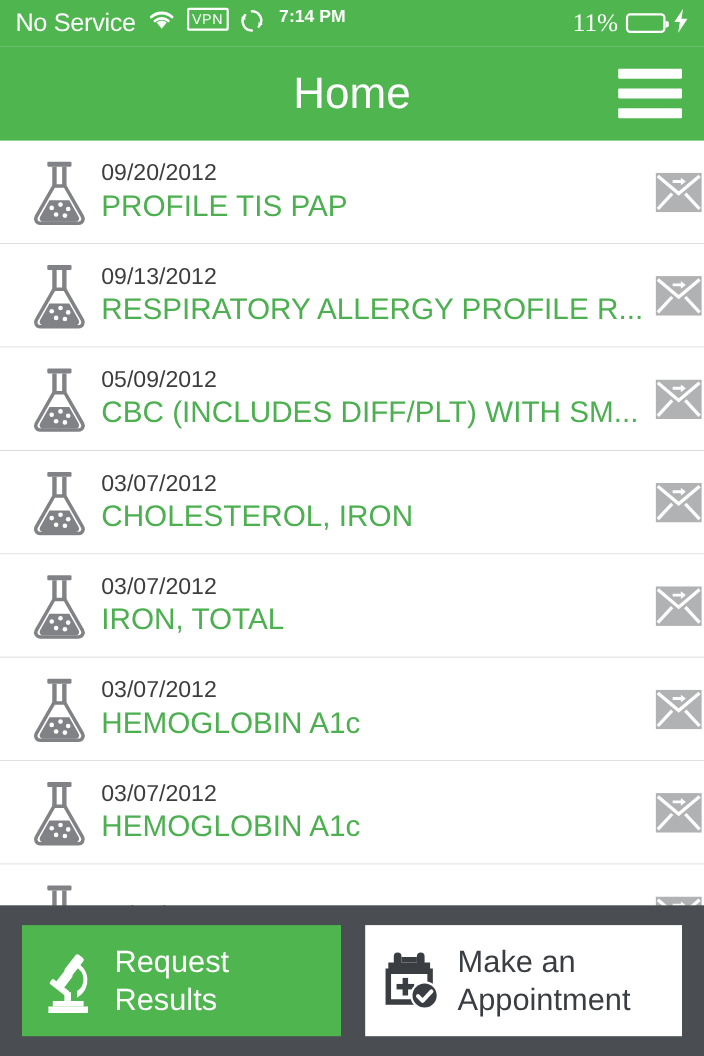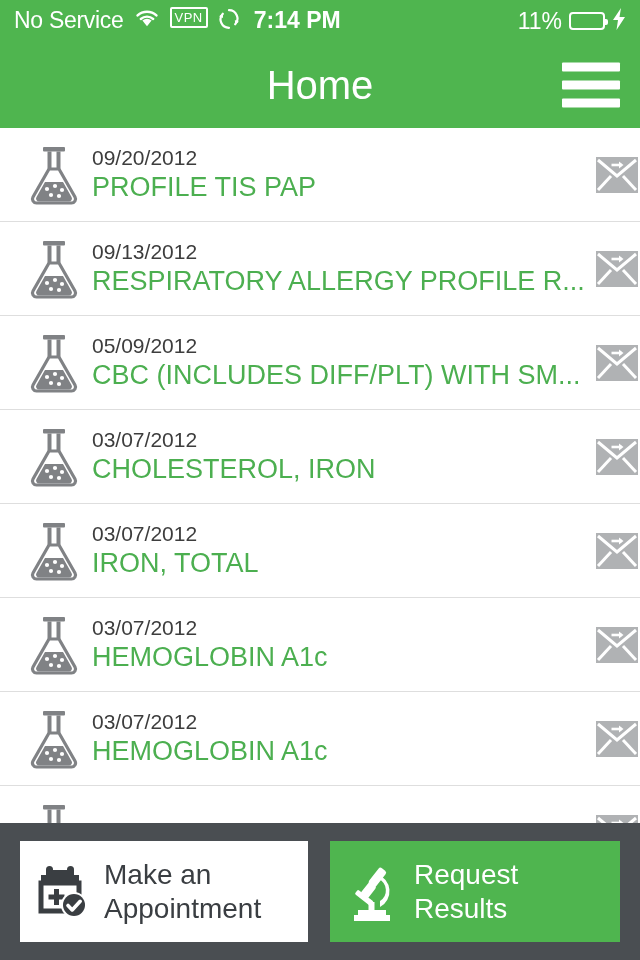--- a/index.html
+++ b/index.html
@@ -14,23 +14,23 @@
   
   #status-bar {
     height:42px; width:100%;
     background:#4FB54F;
     display:flex; align-items:center;
     padding:0 14px;
     color:#ffffff;
   }
   .sb-left { display:flex; align-items:flex-start; gap:10px; flex:1; }
   .sb-carrier { font-size:23px; letter-spacing:-0.3px; }
-  .sb-time { font-size:23px; font-weight:bold; margin-left:4px; }
+  .sb-time { font-size:16px; font-weight:bold; margin-left:4px; }
   .sb-right { display:flex; align-items:center; gap:7px; }
-  .sb-batt-pct { font-size:23px; }
+  .sb-batt-pct { font-size:23px;font-family:Liberation Serif, serif; }
   .vpn-box {
     border:2px solid #ffffff; border-radius:2px;
     font-size:13px; font-weight:normal; line-height:1;
     padding:2px 3px; letter-spacing:0.5px;
   }
   .batt-shell {
     width:36px; height:18px; border:2px solid #fff;
     border-radius:4px; position:relative; padding:2px;
   }
   .batt-shell:after {
@@ -371,20 +371,40 @@
   <path d="M2 3 L21 19 L40 3" stroke="#ffffff" stroke-width="3" fill="none"></path>
   <path d="M2 33 L15 19" stroke="#ffffff" stroke-width="3" fill="none"></path>
   <path d="M40 33 L27 19" stroke="#ffffff" stroke-width="3" fill="none"></path>
   <path d="M15.5 8 h10" stroke="#ffffff" stroke-width="2.6" fill="none"></path>
   <path d="M23 4.5 L27.5 8 L23 11.5 Z" fill="#ffffff"></path>
 </svg></span>
     </div>
   </div>
 
 <div id="bottom-bar">
+
+  <div class="action-btn" id="request-results-button">
+    <span class="btn-icon">
+      <svg width="56" height="60" viewBox="0 0 56 60">
+        <g fill="#ffffff">
+          <rect x="29" y="5" width="9" height="20" rx="2.5" transform="rotate(38 33 15)"></rect>
+          <rect x="20" y="20" width="9" height="16" rx="2.5" transform="rotate(38 24 28)"></rect>
+          <path d="M33 12 a18 18 0 0 1 3 33 l0 -6 a12.5 12.5 0 0 0 -1.5 -22 Z"></path>
+          <rect x="10" y="33" width="20" height="5.5" rx="1.5" transform="rotate(38 20 36)"></rect>
+          <rect x="24.5" y="40" width="6" height="11"></rect>
+          <path d="M10 53 h36 v6 h-36 z" rx="2"></path>
+          <path d="M14 48 h28 v5 h-28 z"></path>
+        </g>
+      </svg>
+    </span>
+    <span class="btn-label">
+      <span>Request</span><br>
+      <span>Results</span>
+    </span>
+  </div>
 
   <div class="action-btn" id="make-appointment-button">
     <span class="btn-icon">
       <svg width="56" height="60" viewBox="0 0 56 60">
         <g fill="#3A3E42">
           <rect x="12" y="4" width="7" height="12" rx="3.5"></rect>
           <rect x="33" y="4" width="7" height="12" rx="3.5"></rect>
           <rect x="19" y="8" width="14" height="5"></rect>
           <path d="M7 13 h38 v8 h-38 z"></path>
           <path d="M7 21 h38 v28 h-38 z" fill="none" stroke="#3A3E42" stroke-width="5"></path>
@@ -394,33 +414,13 @@
           <circle cx="40" cy="43" r="11" fill="#3A3E42"></circle>
           <path d="M34 43.5 l4.2 4.4 l8.0 -8.6" stroke="#ffffff" stroke-width="3.6" fill="none" stroke-linecap="round" stroke-linejoin="round"></path>
         </g>
       </svg>
     </span>
     <span class="btn-label">
       <span>Make an</span><br>
       <span>Appointment</span>
     </span>
   </div>
-
-  <div class="action-btn" id="request-results-button">
-    <span class="btn-icon">
-      <svg width="56" height="60" viewBox="0 0 56 60">
-        <g fill="#ffffff">
-          <rect x="29" y="5" width="9" height="20" rx="2.5" transform="rotate(38 33 15)"></rect>
-          <rect x="20" y="20" width="9" height="16" rx="2.5" transform="rotate(38 24 28)"></rect>
-          <path d="M33 12 a18 18 0 0 1 3 33 l0 -6 a12.5 12.5 0 0 0 -1.5 -22 Z"></path>
-          <rect x="10" y="33" width="20" height="5.5" rx="1.5" transform="rotate(38 20 36)"></rect>
-          <rect x="24.5" y="40" width="6" height="11"></rect>
-          <path d="M10 53 h36 v6 h-36 z" rx="2"></path>
-          <path d="M14 48 h28 v5 h-28 z"></path>
-        </g>
-      </svg>
-    </span>
-    <span class="btn-label">
-      <span>Request</span><br>
-      <span>Results</span>
-    </span>
-  </div>
 </div>
 
 </body></html>

